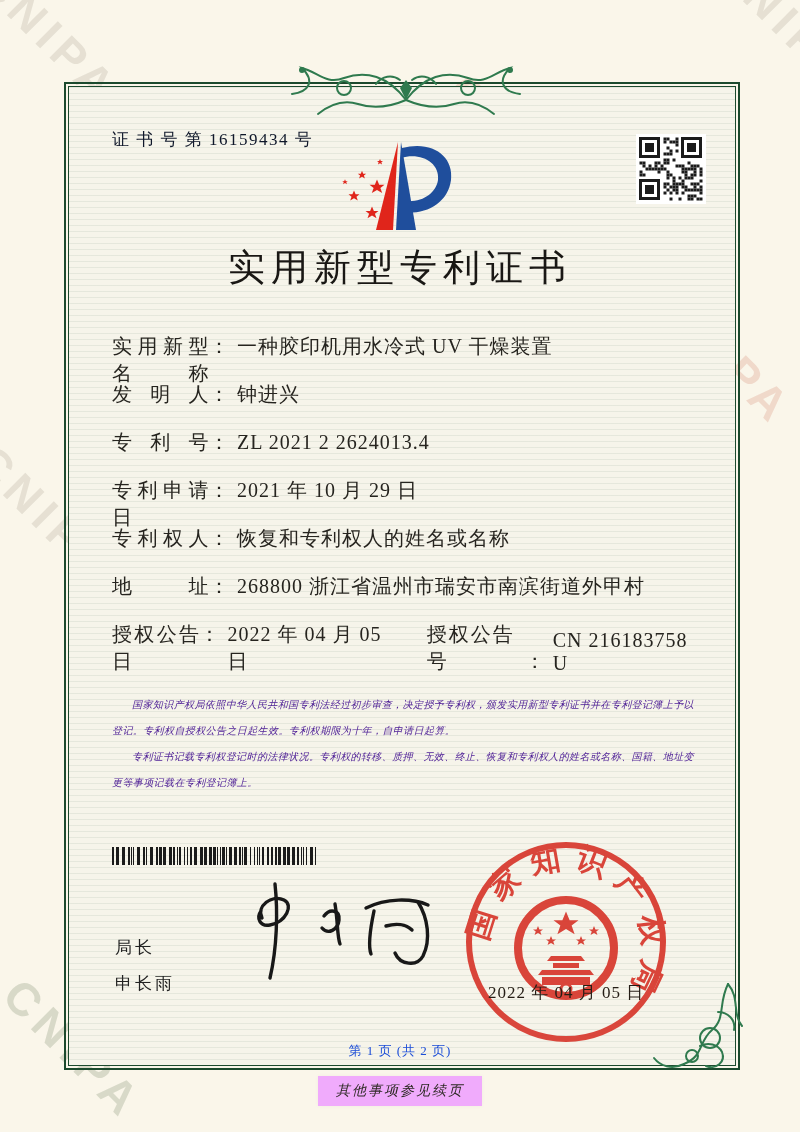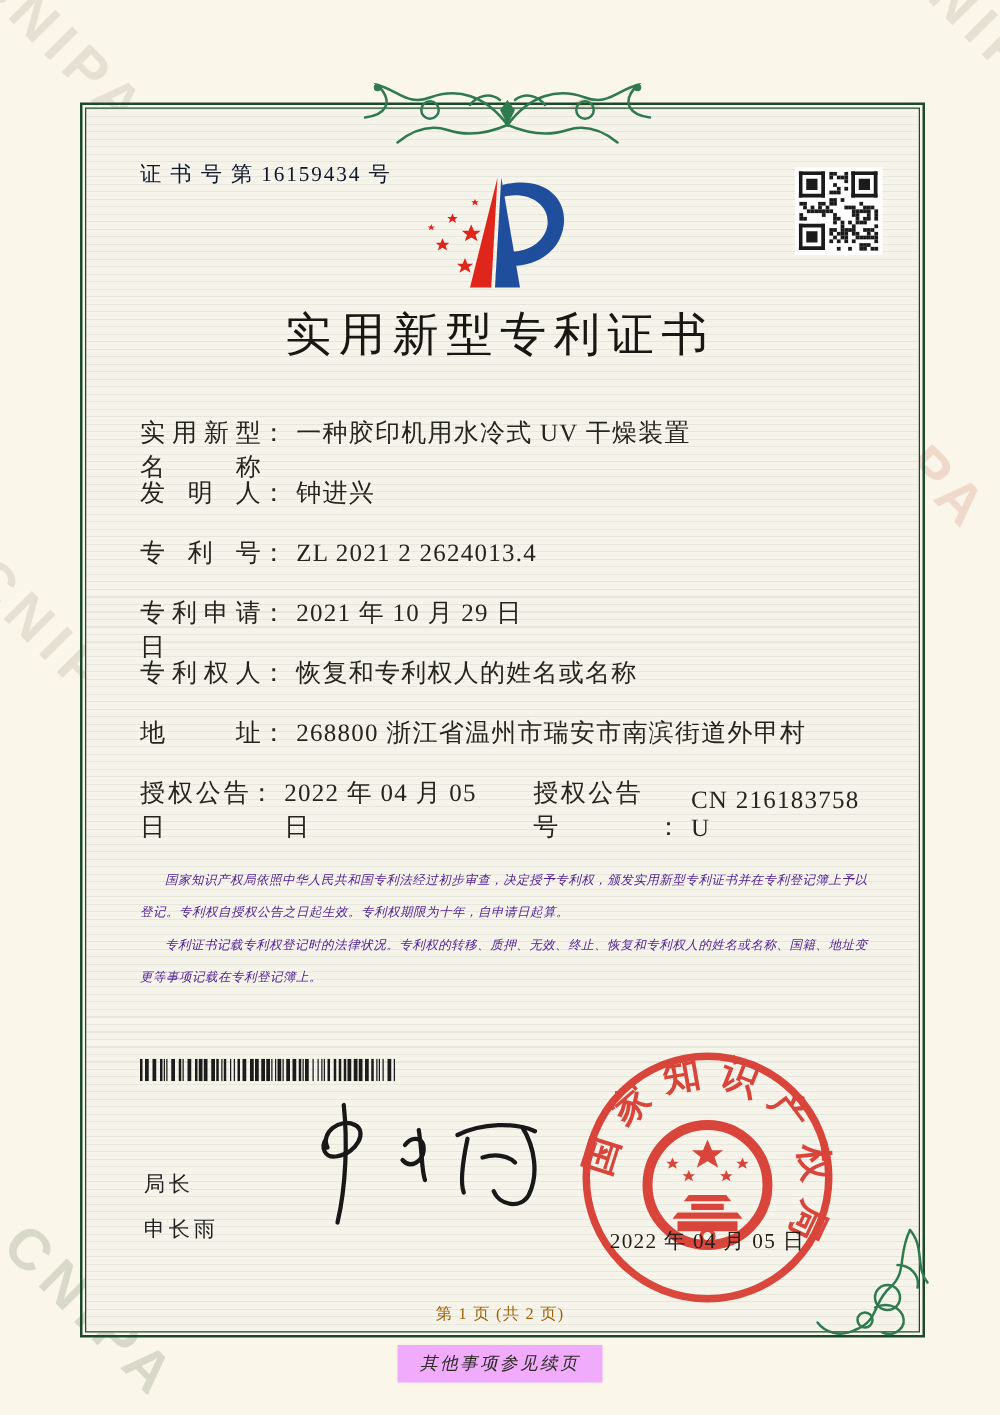--- a/index.html
+++ b/index.html
@@ -84,21 +84,21 @@
   .signature { position:absolute; left:228px; top:878px; }
 
   .seal { position:absolute; left:460px; top:836px; }
   .seal-date {
     position:absolute; left:466px; top:981px; width:200px; text-align:center;
     font-size:17px; color:#241d15; letter-spacing:1px; white-space:nowrap;
   }
 
   .page-number {
     position:absolute; left:0; top:1042px; width:800px; text-align:center;
-    font-size:13px; color:#a16207; letter-spacing:1px;
+    font-size:13px; color:#1d4ed8; letter-spacing:1px;
   }
 
   .continuation {
     position:absolute; left:50%; top:1076px; transform:translateX(-50%);
     background:#f0abfc; padding:6px 18px; font-size:14px; color:#2d2a24;
     letter-spacing:2px; font-style:italic; box-shadow:0 0 4px rgba(0,0,0,0.04);
   }
 </style>
 </head>
 <body>

